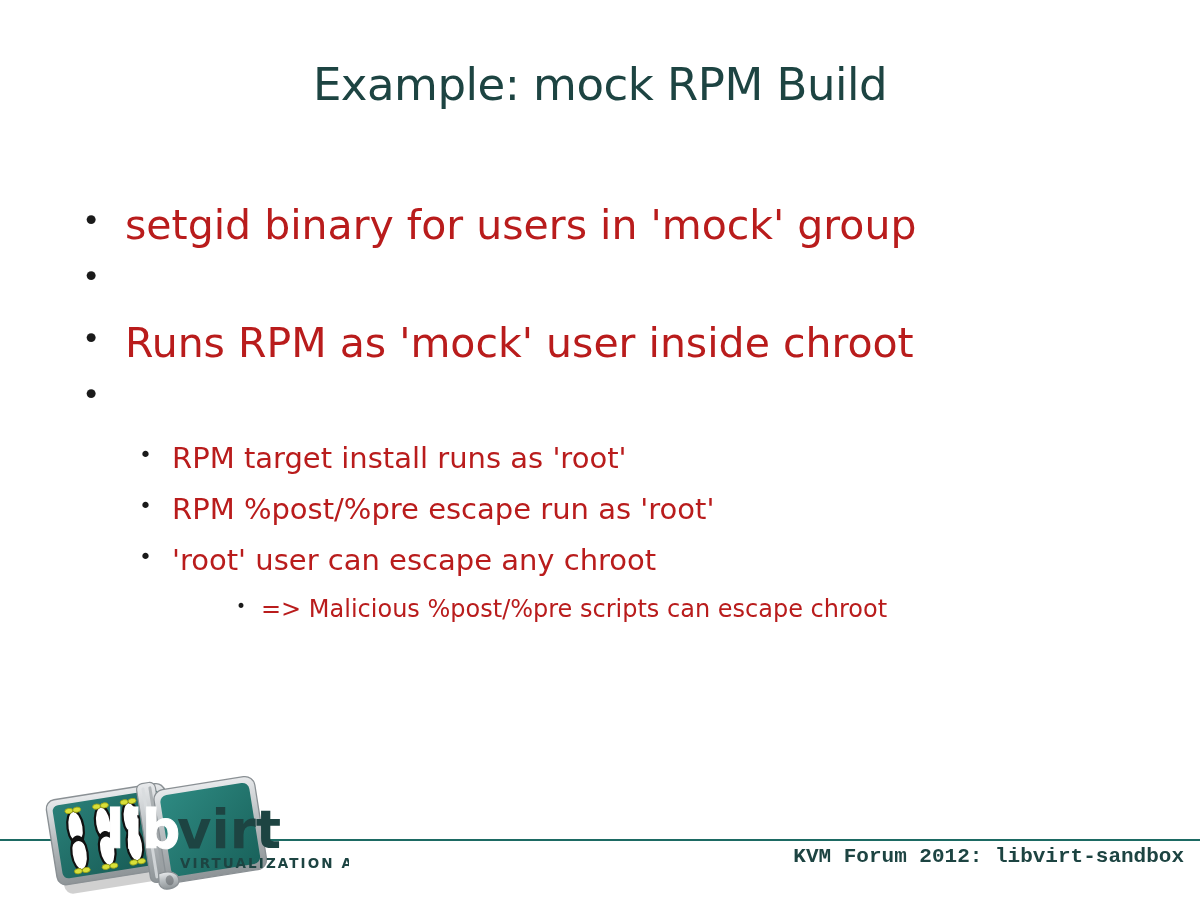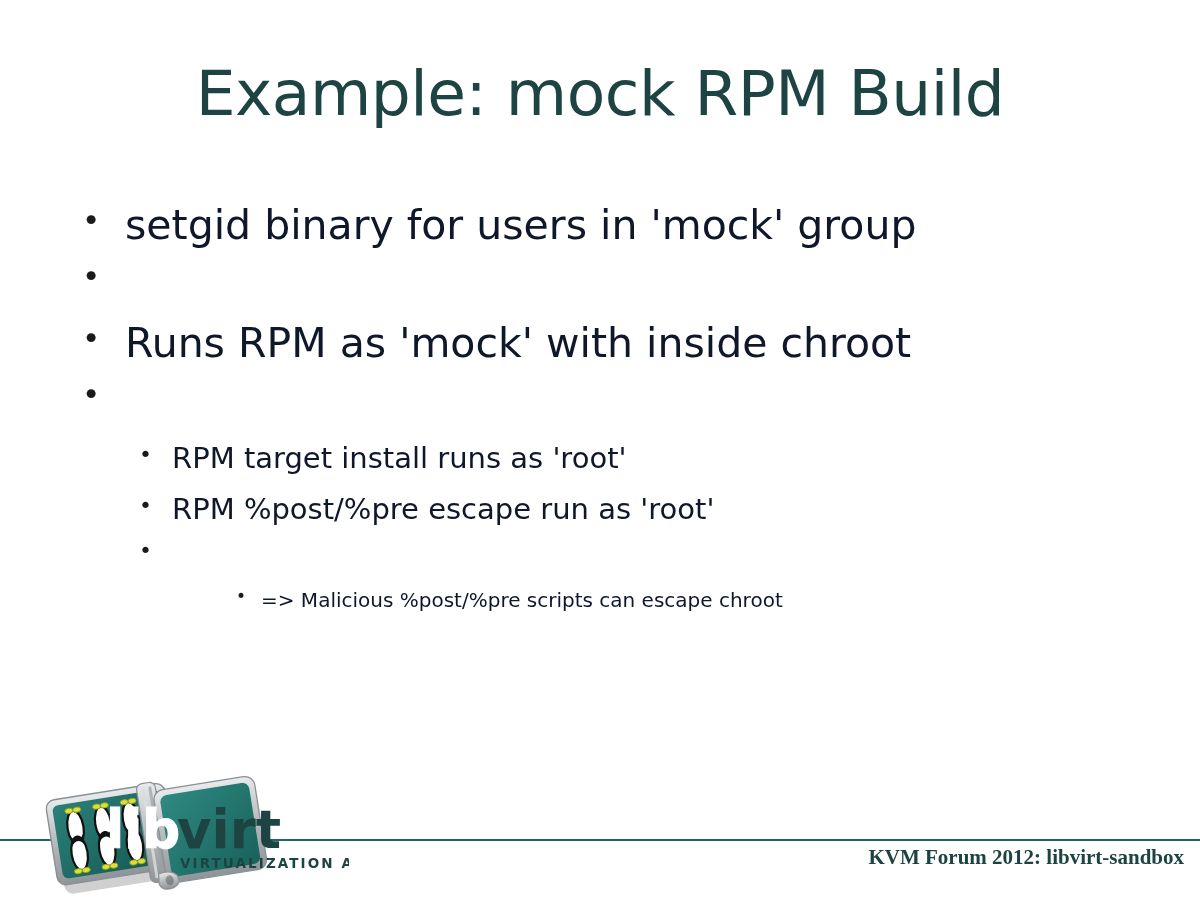--- a/index.html
+++ b/index.html
@@ -24,21 +24,21 @@
   }
 
   
   .slide-title {
     position: absolute;
     top: 62px;
     left: 0;
     width: 1200px;
     text-align: center;
     color: #1d4442;
-    font-size: 63px;
+    font-size: 45px;
     font-weight: 400;
     line-height: 1.0;
     letter-spacing: -0.5px;
     white-space: nowrap;
   }
 
   
   .body-area {
     position: absolute;
     top: 205px;
@@ -53,21 +53,21 @@
   }
 
   .bullet-mark {
     flex: 0 0 auto;
     color: #1a1a1a;
     text-align: left;
   }
 
   .bullet-text {
     flex: 0 1 auto;
-    color: #0f172a;
+    color: #b91c1c;
     white-space: nowrap;
   }
 
   
   .lvl1 {
     padding-left: 82px;
     margin-bottom: 23px;
   }
   .lvl1 .bullet-mark {
     width: 43px;
@@ -103,21 +103,21 @@
     padding-left: 236px;
   }
   .lvl3 .bullet-mark {
     width: 25px;
     font-size: 17px;
     line-height: 1;
     position: relative;
     top: -5px;
   }
   .lvl3 .bullet-text {
-    font-size: 20px;
+    font-size: 24px;
     line-height: 1.0;
     text-align: center;
   }
 
   .gap-before-sub { margin-top: 26px; }
 
   
   .footer-rule {
     position: absolute;
     left: 0;
@@ -129,21 +129,21 @@
 
   
   .footer-text {
     position: absolute;
     right: 16px;
     top: 845px;
     color: #1d4442;
     font-size: 21px;
     font-weight: 700;
     white-space: nowrap;
-    font-family: Liberation Serif, serif;
+    font-family: Liberation Mono, monospace;
   }
 
   
   .logo {
     position: absolute;
     left: 44px;
     top: 772px;
     width: 305px;
     height: 122px;
   }
@@ -162,39 +162,40 @@
       <span class="bullet-mark">•</span>
       <span class="bullet-text">setgid binary for users in 'mock' group</span>
     </div>
 
     <div class="bullet-row lvl1">
       <span class="bullet-mark">•</span>
     </div>
 
     <div class="bullet-row lvl1">
       <span class="bullet-mark">•</span>
-      <span class="bullet-text">Runs RPM as 'mock' with inside chroot</span>
+      <span class="bullet-text">Runs RPM as 'mock' user inside chroot</span>
     </div>
 
     <div class="bullet-row lvl1">
       <span class="bullet-mark">•</span>
     </div>
 
     <div class="bullet-row lvl2 gap-before-sub">
       <span class="bullet-mark">•</span>
       <span class="bullet-text">RPM target install runs as 'root'</span>
     </div>
 
     <div class="bullet-row lvl2">
       <span class="bullet-mark">•</span>
       <span class="bullet-text">RPM %post/%pre escape run as 'root'</span>
     </div>
 
     <div class="bullet-row lvl2">
       <span class="bullet-mark">•</span>
+      <span class="bullet-text">'root' user can escape any chroot</span>
     </div>
 
     <div class="bullet-row lvl3">
       <span class="bullet-mark">•</span>
       <span class="bullet-text">=&gt; Malicious %post/%pre scripts can escape chroot</span>
     </div>
 
   </div>
 
   <div class="footer-rule"></div>

